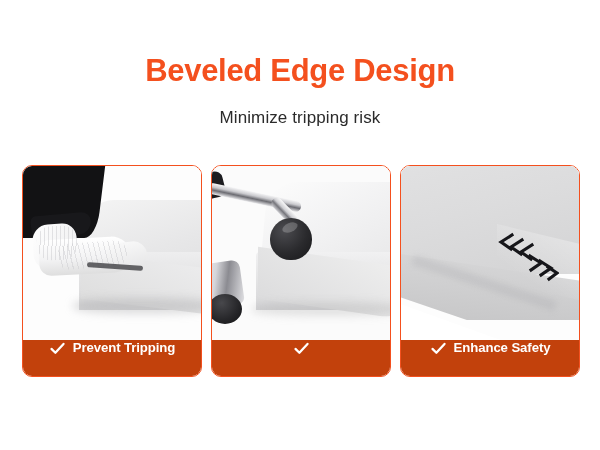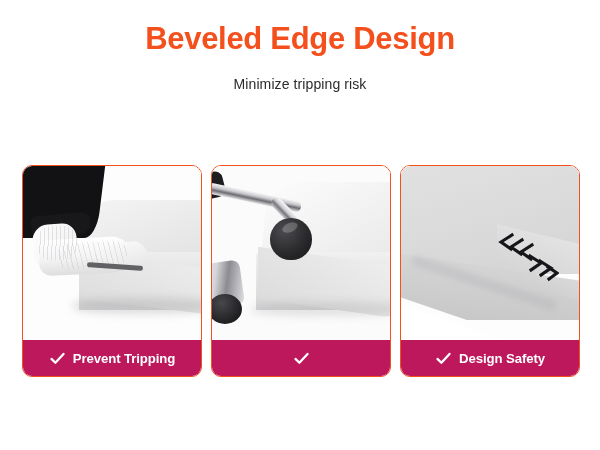--- a/index.html
+++ b/index.html
@@ -17,33 +17,33 @@
 
   .page {
     width: 600px;
     height: 450px;
     position: relative;
     background: #ffffff;
   }
 
   
   .header {
-    padding-top: 22px;
+    padding-top: 54px;
     text-align: center;
   }
   .title {
     font-size: 31px;
     font-weight: bold;
     color: #F4501E;
     letter-spacing: -0.3px;
     line-height: 1.1;
     margin: 0;
   }
   .subtitle {
-    font-size: 14px;
+    font-size: 17px;
     font-weight: normal;
     color: #2b2b2b;
     margin: 0;
     padding-top: 20px;
     letter-spacing: 0.1px;
   }
 
   
   .cards {
     position: absolute;
@@ -70,23 +70,22 @@
   .card-photo {
     position: relative;
     flex: 1 1 auto;
     overflow: hidden;
     background: #ffffff;
   }
 
   
   .card-label {
     flex: 0 0 36px;
-    background: #be185d;
+    background: #c2410c;
     display: flex;
-    align-items: center;
     justify-content: center;
     gap: 7px;
     color: #ffffff;
   }
   .check-icon {
     width: 17px;
     height: 17px;
     flex: 0 0 auto;
     display: block;
   }
@@ -411,18 +410,18 @@
             <path d="M43 29 L54 36 L44 43"></path>
             <path d="M51 35 L60 41 L52 47"></path>
           </g>
         </svg>
         <span class="sr">Close-up of the grey beveled corner with chevron arrows marking the slope</span>
       </div>
       <div class="card-label">
         <svg class="check-icon" viewBox="0 0 24 24" aria-hidden="true">
           <path d="M3.5 12.6 L9 18 L20.5 5.5" fill="none" stroke="#ffffff" stroke-width="3.2" stroke-linecap="round" stroke-linejoin="round"></path>
         </svg>
-        <span class="card-label-text">Design Safety</span>
+        <span class="card-label-text">Enhance Safety</span>
       </div>
     </div>
 
   </div>
 </div>
 
 </body></html>

